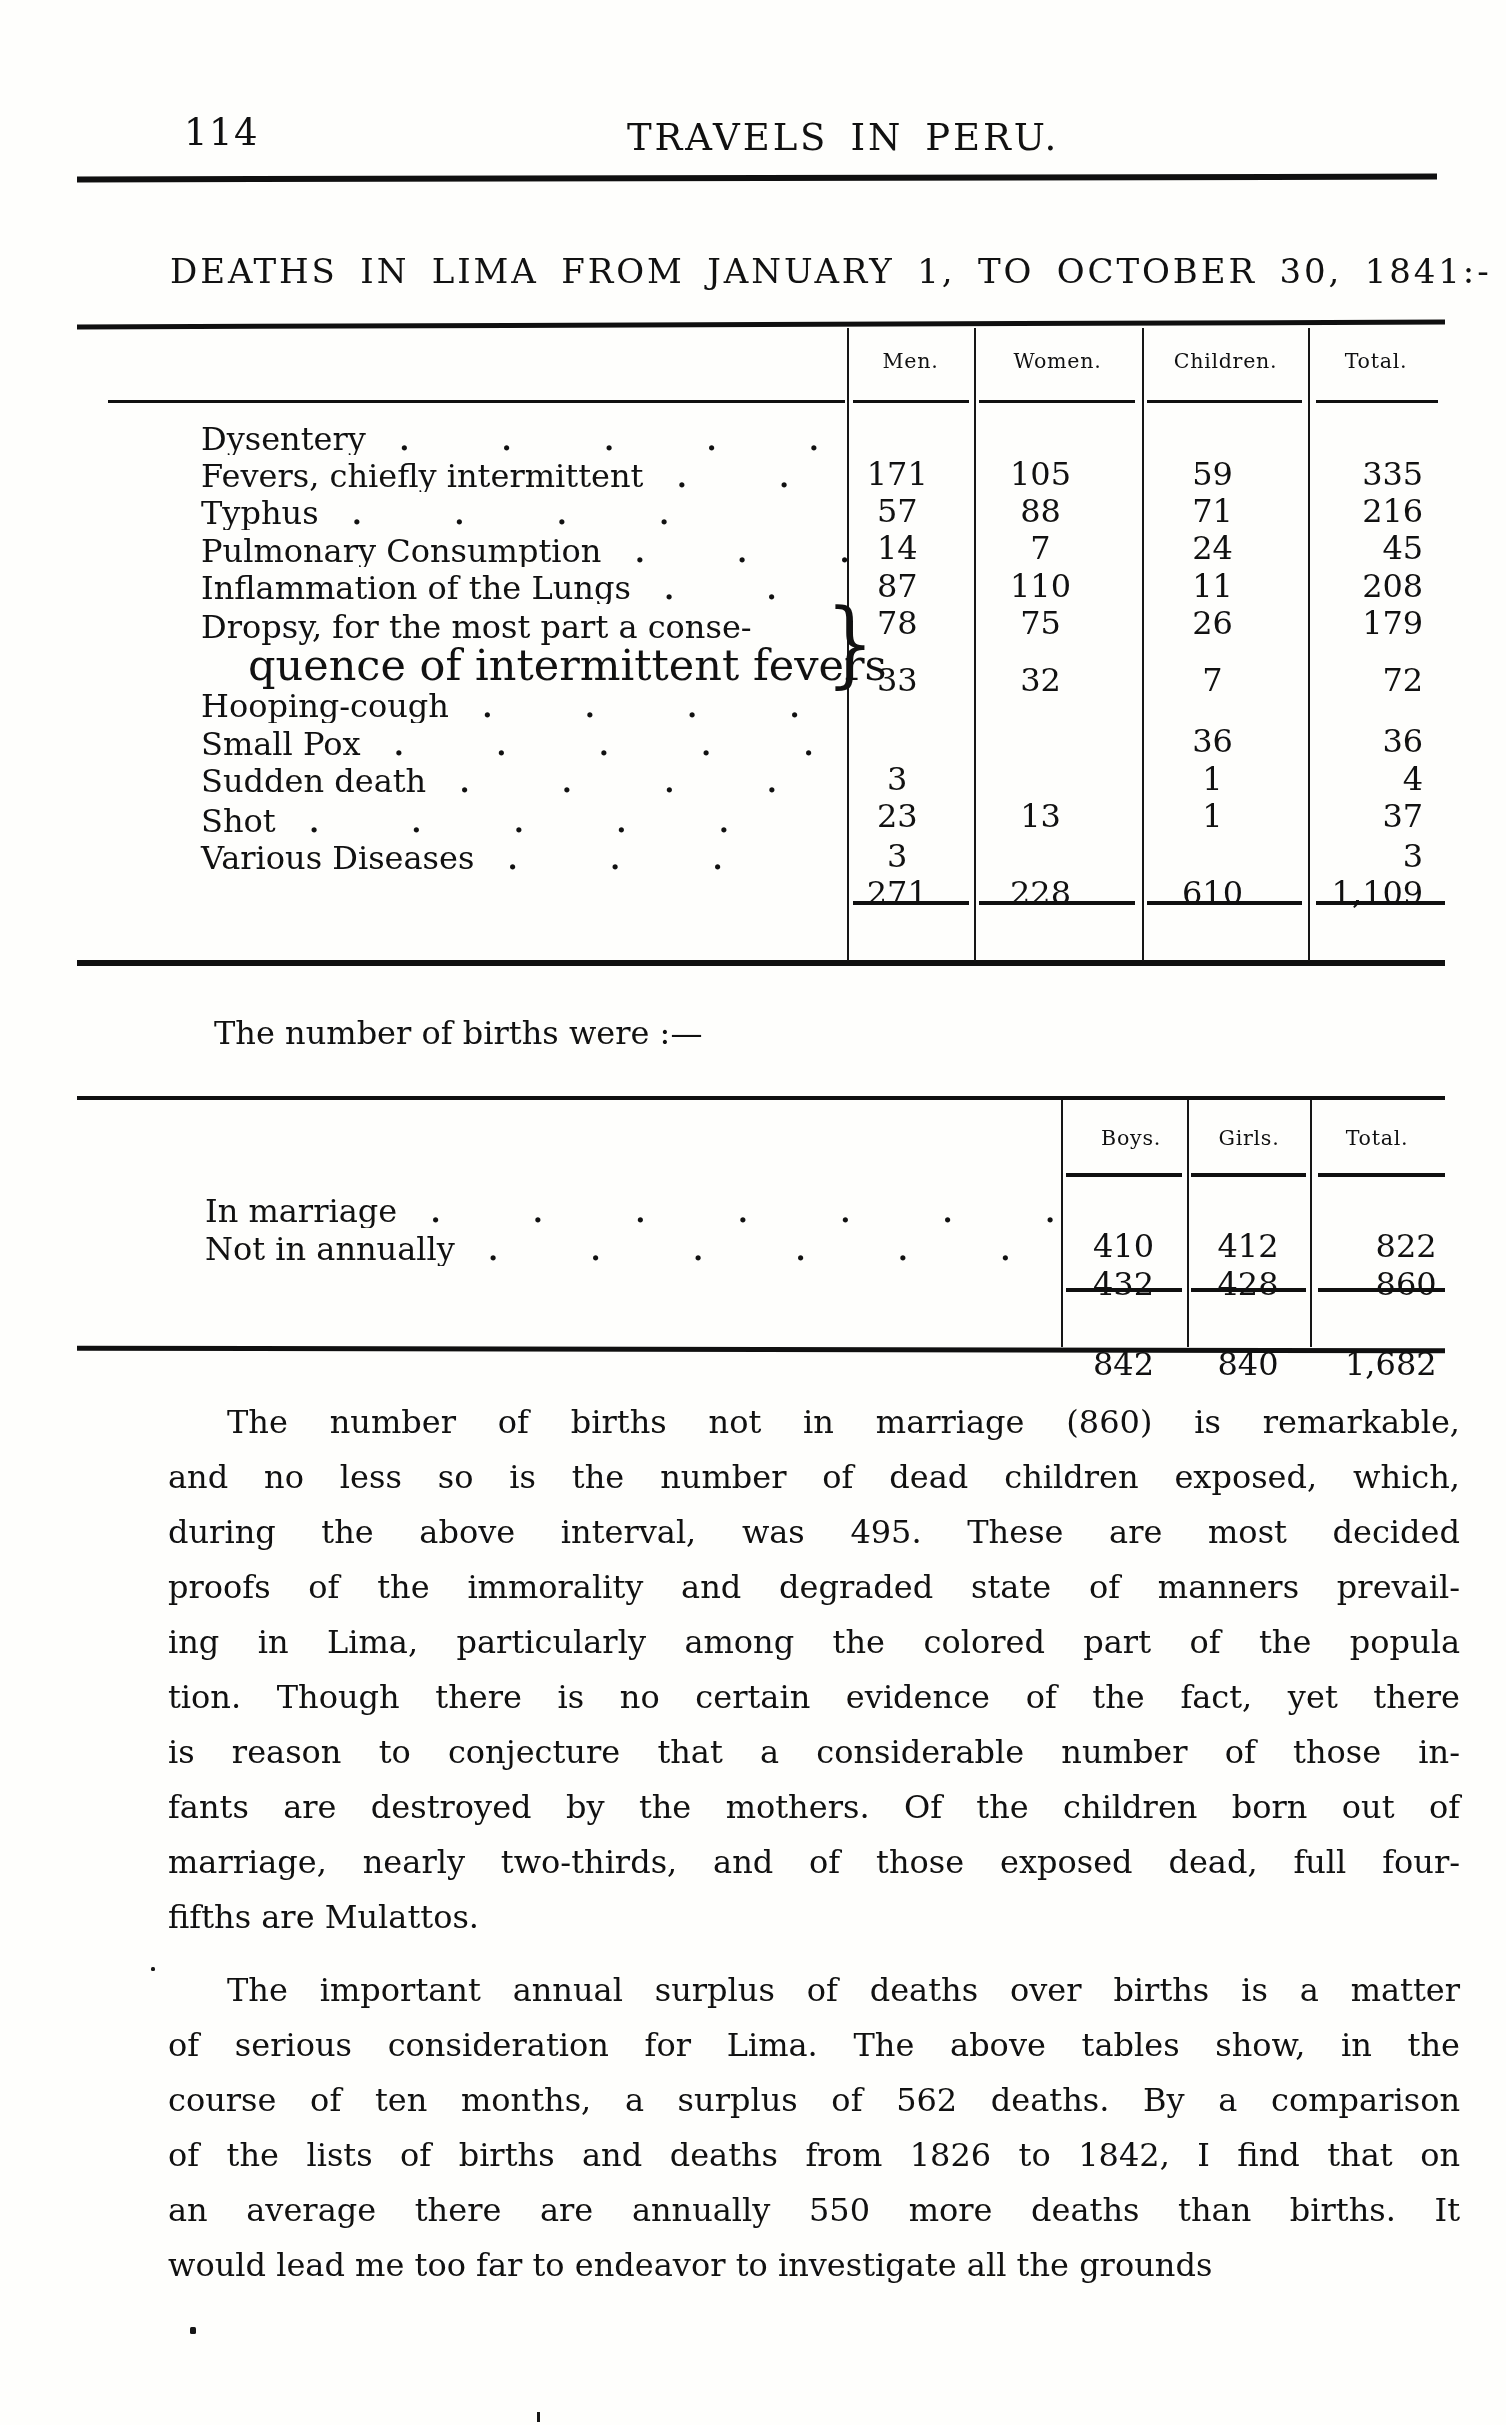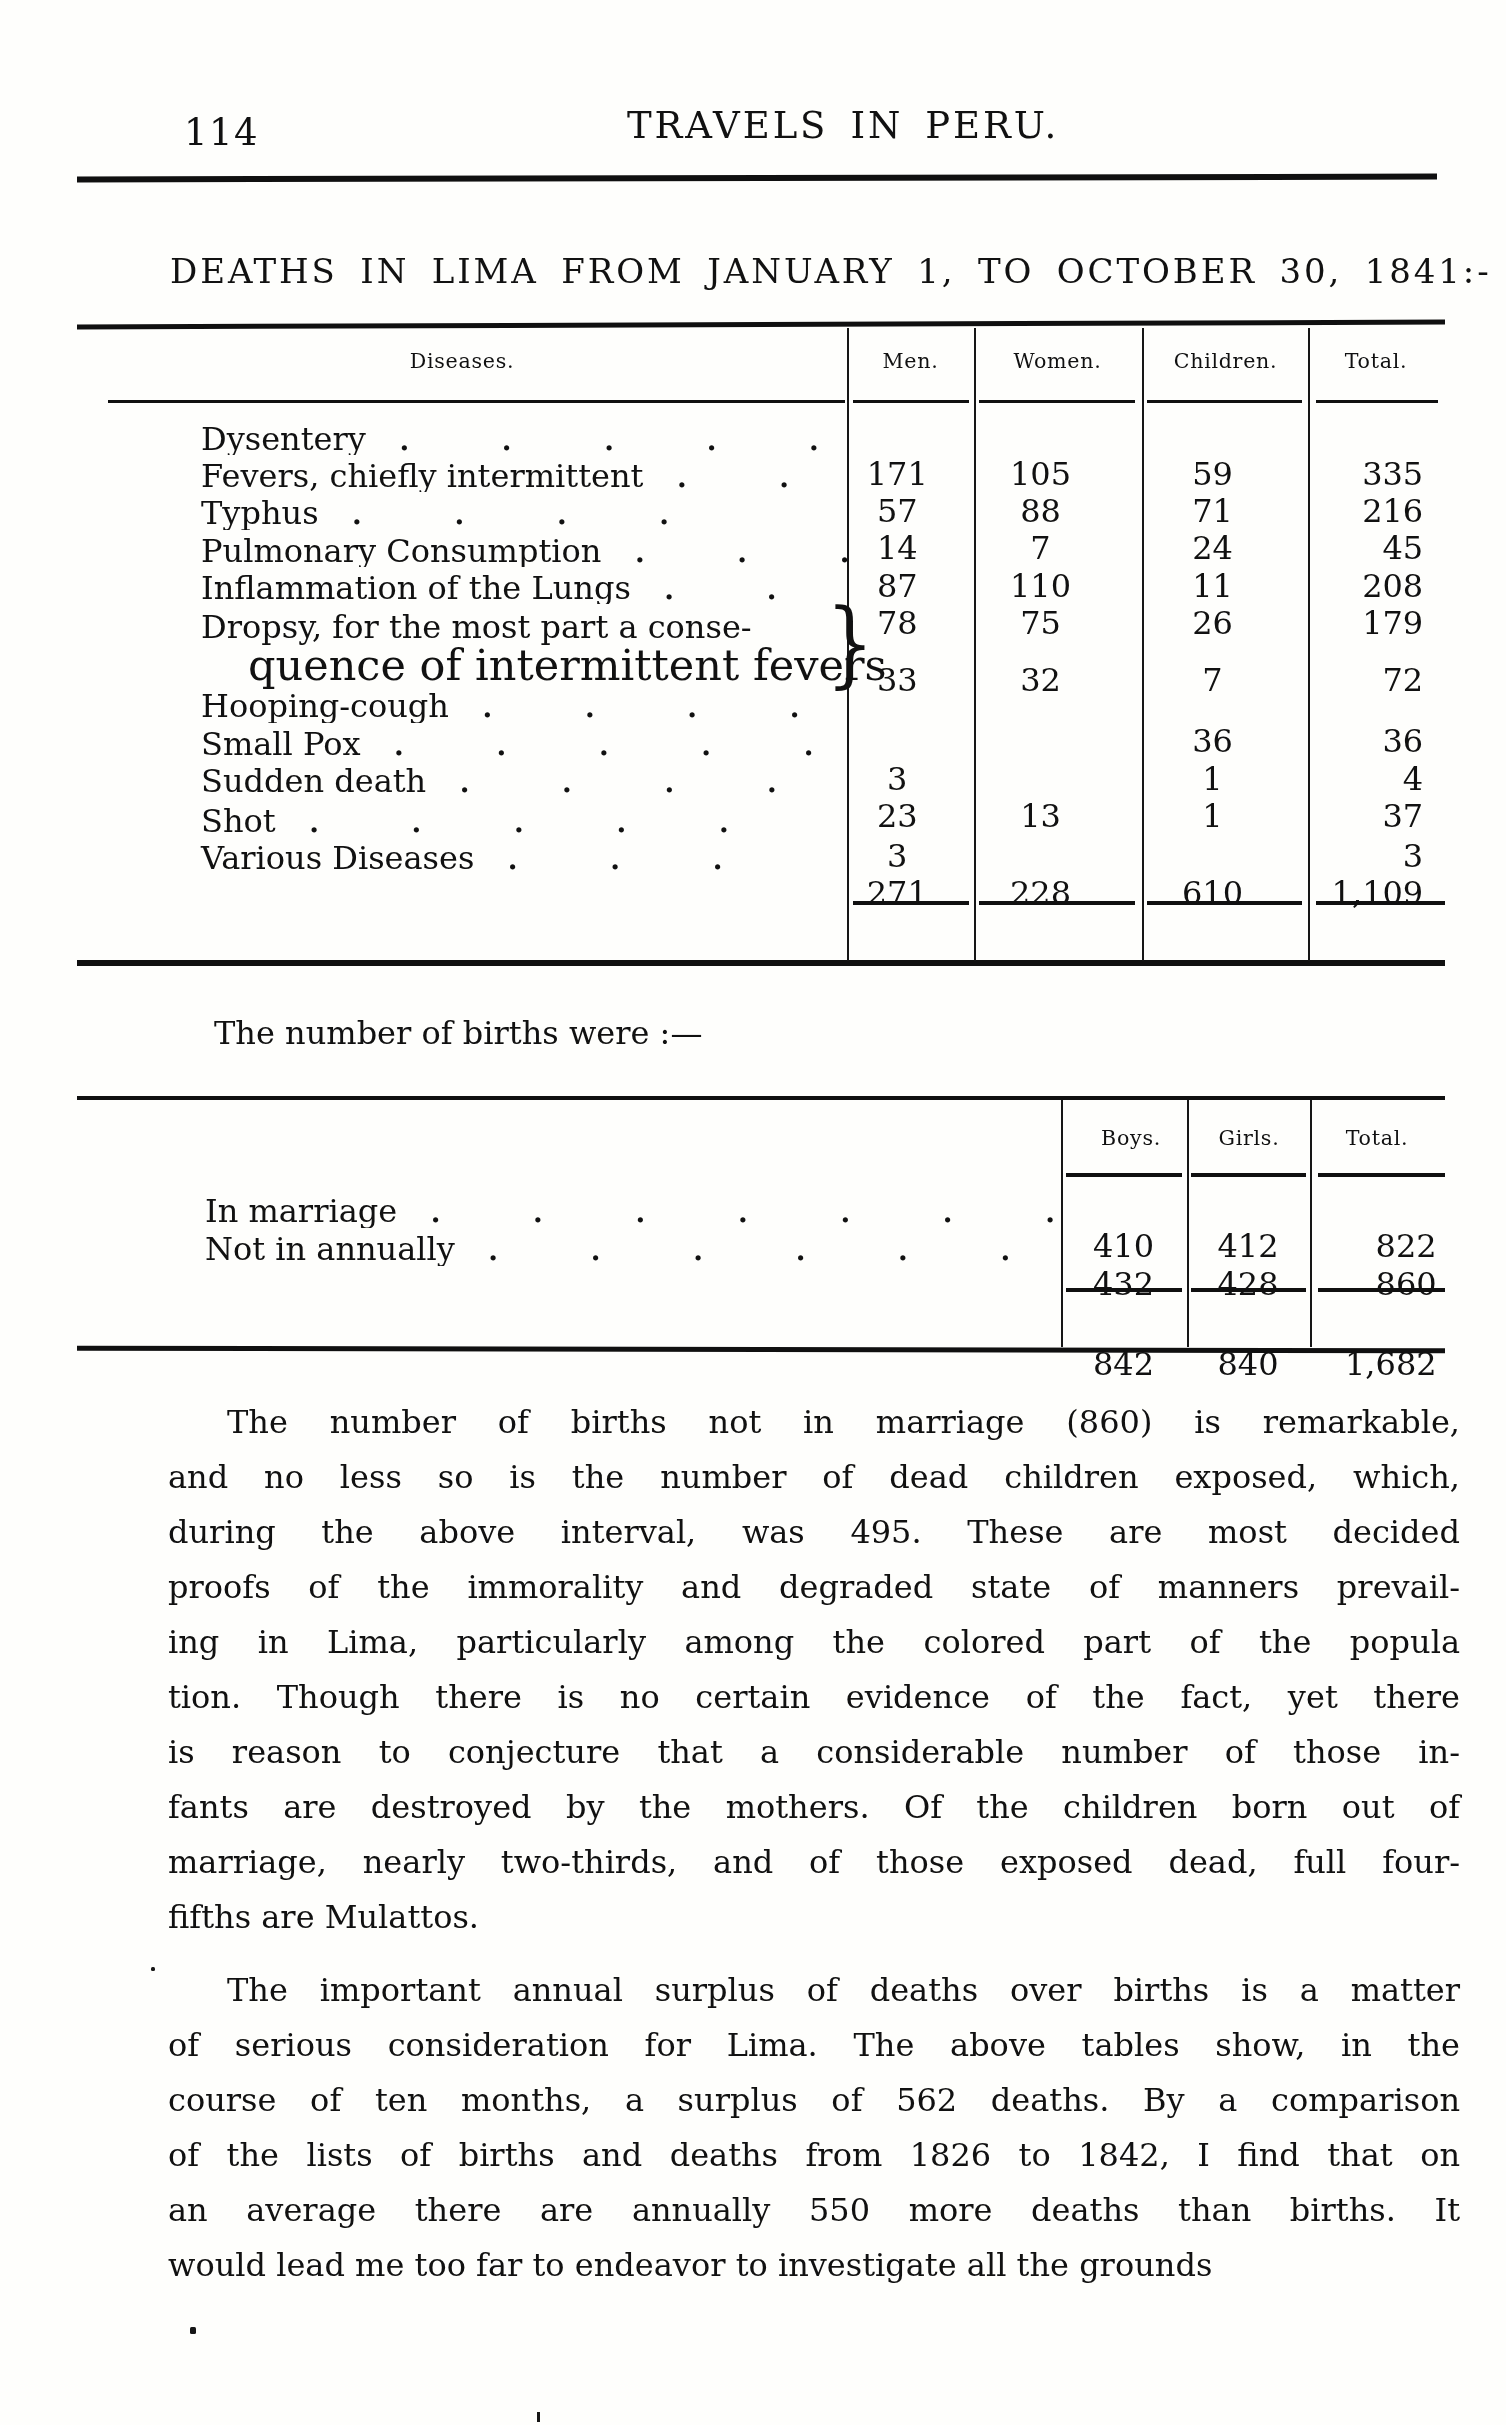--- a/index.html
+++ b/index.html
@@ -49,34 +49,33 @@
 
   .intro { font-size:32px; white-space:nowrap; }
   .speck { position:absolute; background:#161616; border-radius:1.5px; }
 </style>
 </head>
 <body>
 
 <div id="page">
 
   <div class="abs pageno" style="left:184px; top:111px;">114</div>
-  <div class="abs runtitle" style="left:627px; top:104px;">TRAVELS IN PERU.</div>
+  <div class="abs runtitle" style="left:627px; top:116px;">TRAVELS IN PERU.</div>
   <div class="rule" style="left:77px; top:175px; width:1360px; height:5.9px; transform:rotate(-0.12deg);"></div>
 
   <div class="abs ttitle" style="left:170px; top:251px;">DEATHS IN LIMA FROM JANUARY 1, TO OCTOBER 30, 1841:-</div>
 
   <div class="abs" style="left:77px; top:322px; width:1368px; height:646px;">
     <div class="rule" style="left:0; top:0; width:1368px; height:5.2px; transform:rotate(-0.2deg);"></div>
     <div class="rule" style="left:0; top:638px; width:1368px; height:5.9px;"></div>
     <div class="vline" style="left:770px; top:5.9px; height:633px;"></div>
     <div class="vline" style="left:897px; top:5.9px; height:633px;"></div>
     <div class="vline" style="left:1065px; top:5.9px; height:633px;"></div>
     <div class="vline" style="left:1231px; top:5.9px; height:633px;"></div>
 
-    <div class="colhead" style="left:0; top:26.5px; width:770px;">Diseases.</div>
     <div class="colhead" style="left:770px; top:26.5px; width:127px;">Men.</div>
     <div class="colhead" style="left:897px; top:26.5px; width:167px;">Women.</div>
     <div class="colhead" style="left:1065px; top:26.5px; width:167px;">Children.</div>
     <div class="colhead" style="left:1231px; top:26.5px; width:136px;">Total.</div>
 
     <div class="rule" style="left:31px; top:78px; width:737px; height:2.9px;"></div>
     <div class="rule" style="left:776px; top:78px; width:116px; height:2.9px;"></div>
     <div class="rule" style="left:902px; top:78px; width:156px; height:2.9px;"></div>
     <div class="rule" style="left:1070px; top:78px; width:155px; height:2.9px;"></div>
     <div class="rule" style="left:1239px; top:78px; width:122px; height:2.9px;"></div>

